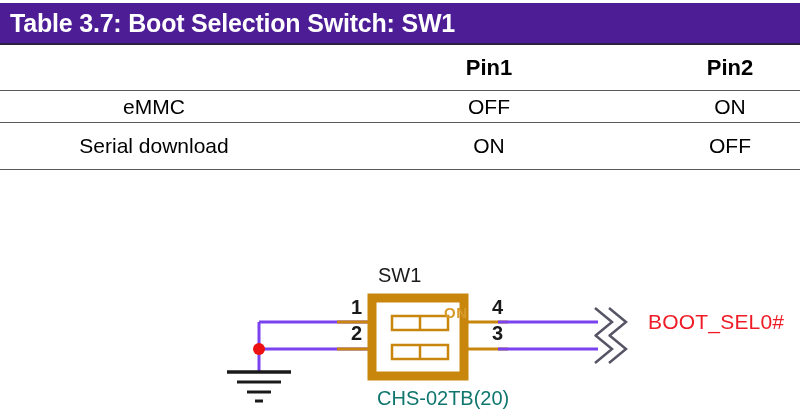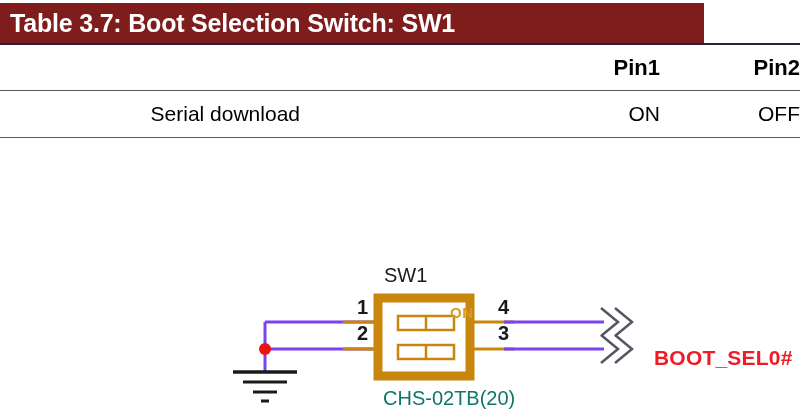--- a/index.html
+++ b/index.html
@@ -15,23 +15,23 @@
     font-family: "Liberation Sans", sans-serif;
     color: #000000;
     position: relative;
   }
 
   
   #caption-band {
     position: absolute;
     left: 0;
     top: 3px;
-    width: 704px;
+    width: 800px;
     height: 40px;
-    background: #7f1d1d;
+    background: #4c1d95;
     box-sizing: border-box;
   }
   #caption-band .caption-text {
     position: absolute;
     left: 10px;
     top: 50%;
     transform: translateY(-50%);
     font-size: 25px;
     font-weight: bold;
     color: #ffffff;
@@ -56,21 +56,21 @@
     border-collapse: collapse;
     table-layout: fixed;
   }
   #spec-table td, #spec-table th {
     padding: 0;
     margin: 0;
     border: 0;
     vertical-align: middle;
     font-size: 21px;
     font-weight: normal;
-    text-align: right;
+    text-align: center;
     color: #000000;
   }
   .col-name  { width: 300px; }
   .col-pin1  { width: 360px; }
   .col-pin2  { width: 140px; }
 
   .cell-pad-l { padding-left: 8px !important; }
   .cell-pin1  { padding-left: 18px !important; }
   .cell-pin2  { padding-left: 0 !important; }
 
@@ -85,21 +85,21 @@
   }
   #spec-table tr.last-row td {
     height: 46px;
     border-top: 1.5px solid #5a5a5a;
     border-bottom: 1.5px solid #5a5a5a;
   }
 
   
   #schematic {
     position: absolute;
-    left: 6px;
+    left: 0;
     top: 240px;
     width: 660px;
     height: 179px;
   }
   #schematic svg {
     display: block;
   }
   .sch-label {
     position: absolute;
     font-family: "Liberation Sans", sans-serif;
@@ -130,24 +130,23 @@
     font-weight: bold;
     color: #1a1a1a;
   }
   #pin-1 { left: 351px; top: 56px; }
   #pin-2 { left: 351px; top: 82px; }
   #pin-4 { left: 492px; top: 56px; }
   #pin-3 { left: 492px; top: 82px; }
 
   .net-label {
     font-size: 21px;
-    font-weight: bold;
+    font-weight: normal;
     color: #ef1b26;
     letter-spacing: 0.2px;
-    margin-top: 36px;
   }
   #net-sel0 { left: 648px; top: 70px; }
   #net-sel1 { left: 648px; top: 96px; }
 </style>
 </head>
 <body>
 
 <div id="caption-band">
   <span class="caption-text">Table 3.7: Boot Selection Switch: SW1</span>
 </div>
@@ -158,20 +157,25 @@
     <col class="col-name">
     <col class="col-pin1">
     <col class="col-pin2">
   </colgroup>
   <tbody>
     <tr class="head-row">
       <td class="cell-pad-l"></td>
       <td class="cell-pin1">Pin1</td>
       <td class="cell-pin2">Pin2</td>
     </tr>
+    <tr class="data-row">
+      <td class="cell-pad-l">eMMC</td>
+      <td class="cell-pin1">OFF</td>
+      <td class="cell-pin2">ON</td>
+    </tr>
     <tr class="last-row">
       <td class="cell-pad-l">Serial download</td>
       <td class="cell-pin1">ON</td>
       <td class="cell-pin2">OFF</td>
     </tr>
   </tbody>
 </table>
 
 <div id="schematic">
 

